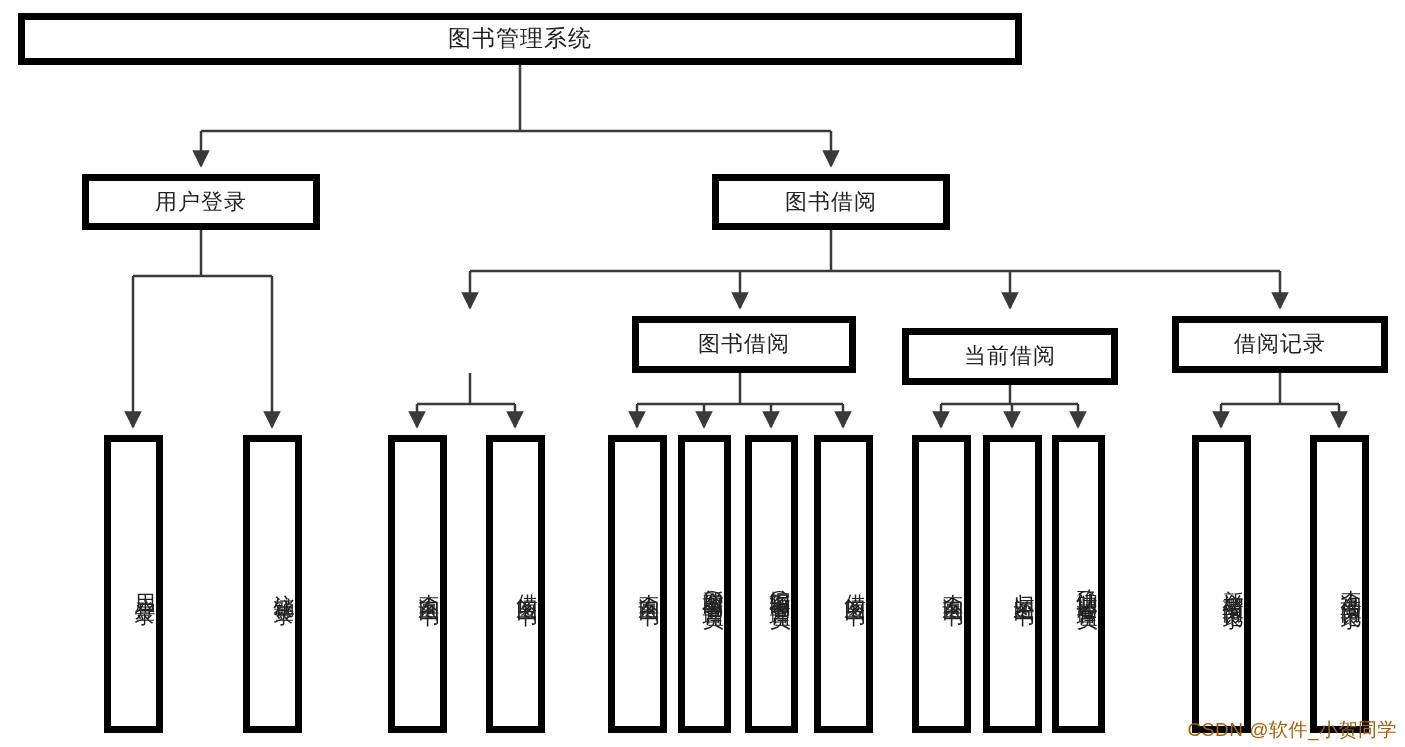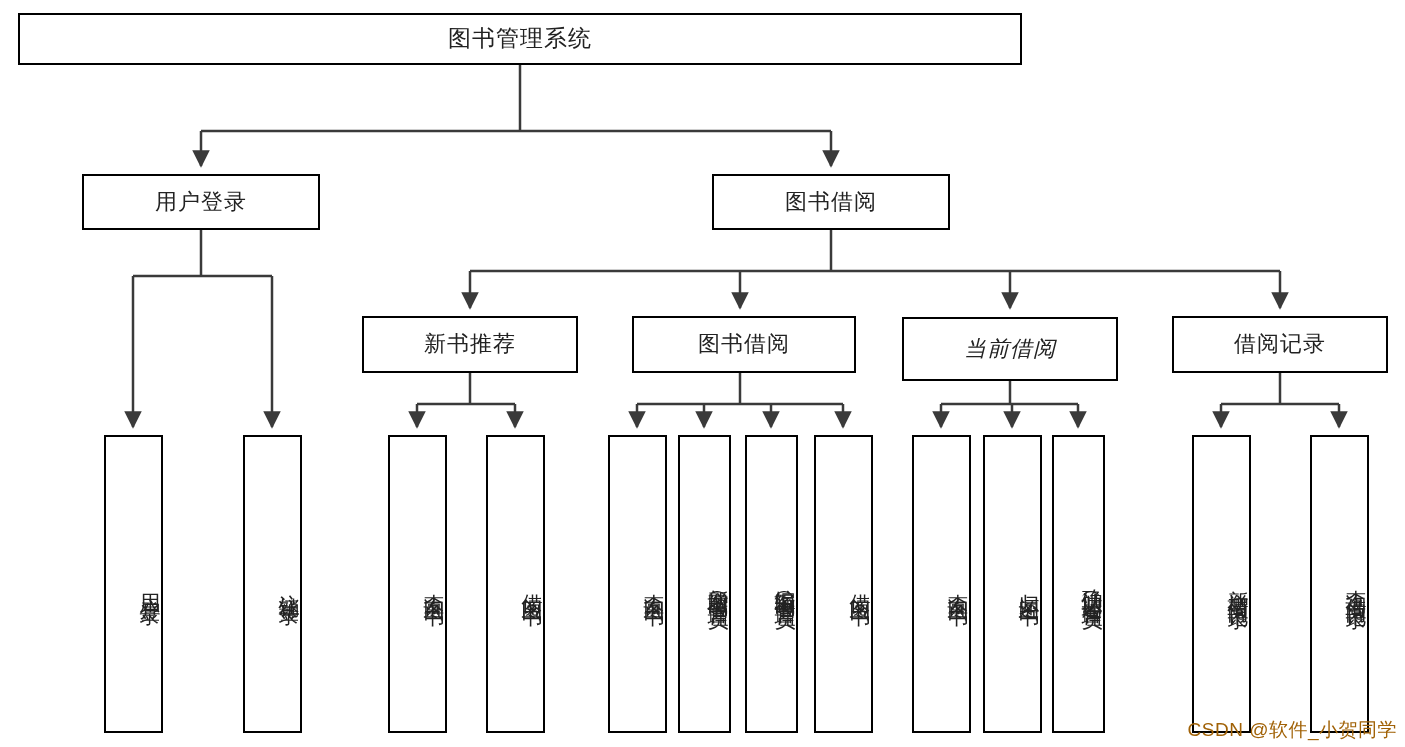--- a/index.html
+++ b/index.html
@@ -23,21 +23,21 @@
     left: 0;
     top: 0;
     width: 1405px;
     height: 747px;
     pointer-events: none;
   }
   .node {
     position: absolute;
     box-sizing: border-box;
     background: #ffffff;
-    border: 2px solid #000000;
+    border: 7px solid #000000;
     display: flex;
     align-items: center;
     justify-content: center;
     color: #222222;
     text-align: center;
     z-index: 2;
   }
   .node.horiz {
     font-size: 22px;
     letter-spacing: 1px;
@@ -134,27 +134,24 @@
     <span>图书管理系统</span>
   </div>
 
   <div class="node horiz" style="left:82px;top:174px;width:238px;height:56px;">
     <span>用户登录</span>
   </div>
   <div class="node horiz" style="left:712px;top:174px;width:238px;height:56px;">
     <span>图书借阅</span>
   </div>
 
-  <div class="node horiz" style="left:362px;top:316px;width:216px;height:57px;">
-    <span>新书推荐</span>
-  </div>
   <div class="node horiz" style="left:632px;top:316px;width:224px;height:57px;">
     <span>图书借阅</span>
   </div>
-  <div class="node horiz" style="left:902px;top:317px;width:216px;height:64px;font-style:italic;">
+  <div class="node horiz" style="left:902px;top:328px;width:216px;height:57px;">
     <span>当前借阅</span>
   </div>
   <div class="node horiz" style="left:1172px;top:316px;width:216px;height:57px;">
     <span>借阅记录</span>
   </div>
 
   <div class="node vert" style="left:104px;top:435px;width:59px;height:298px;">
     <span class="vlabel">用户登录</span>
   </div>
   <div class="node vert" style="left:243px;top:435px;width:59px;height:298px;">

